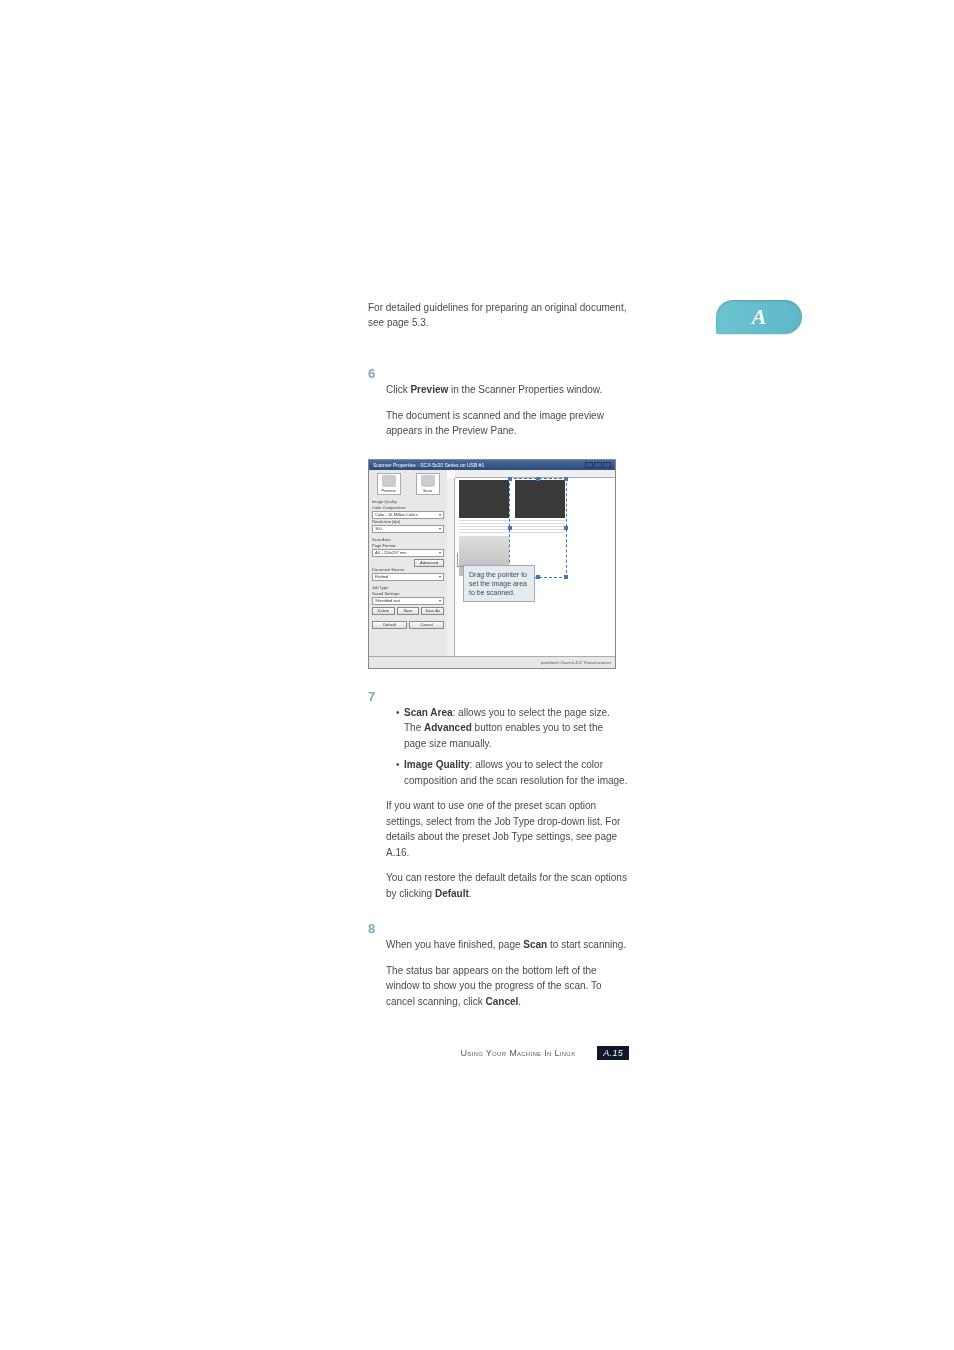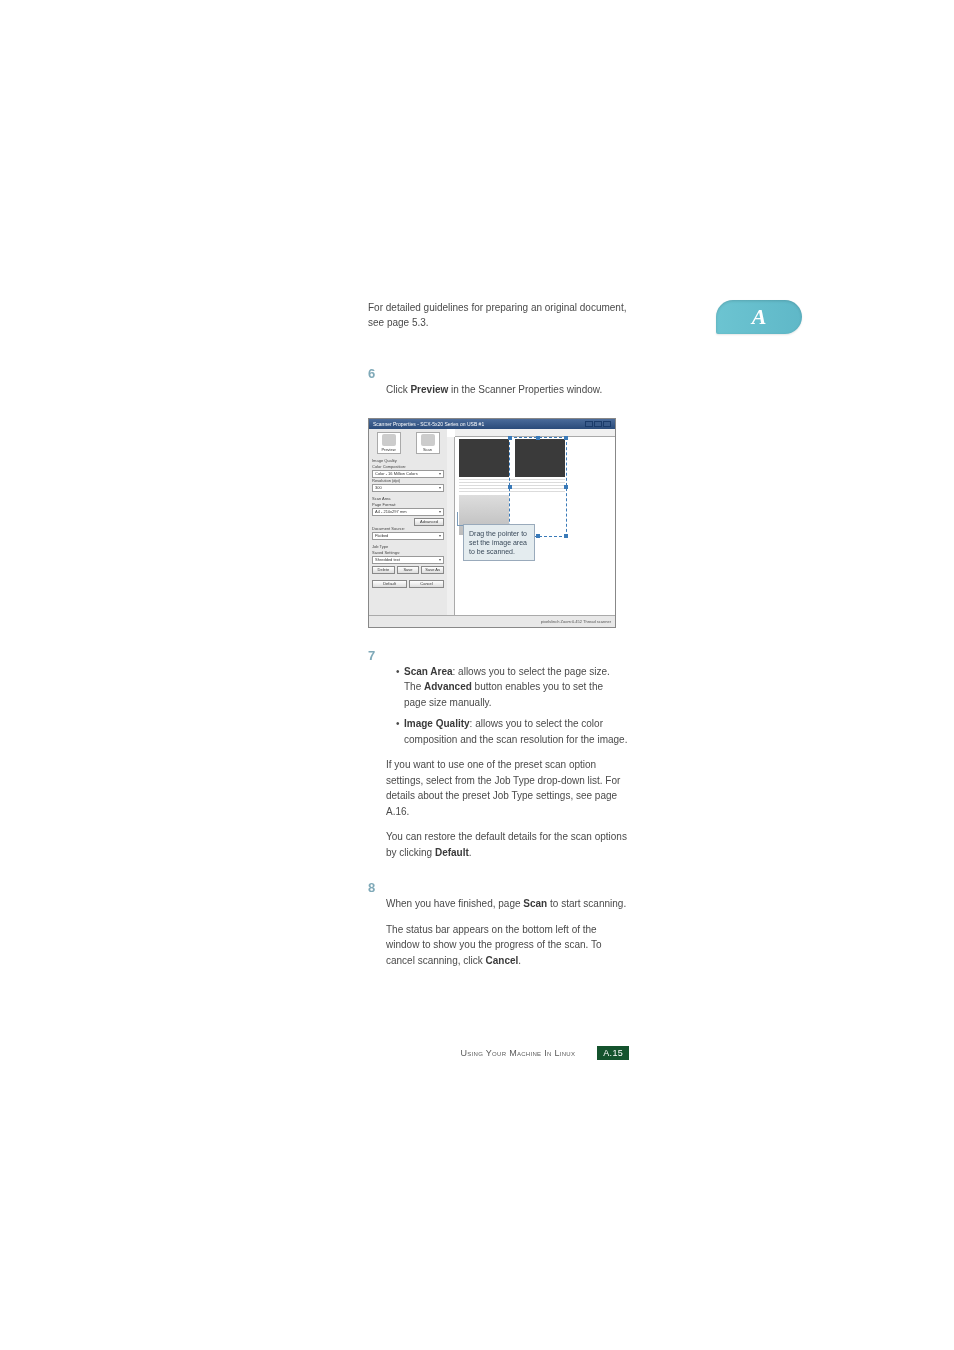--- a/index.html
+++ b/index.html
@@ -156,25 +156,26 @@
     right: 325px;
     font-size: 9px;
     color: #5a5a5a;
     display: flex;
     align-items: center;
     gap: 22px;
     font-variant: small-caps;
     letter-spacing: 0.3px;
   }
   .footer .pagebox {
-    background: #14532d;
+    background: #0f172a;
     color: #fff;
     padding: 2px 6px;
     font-variant: normal;
     font-size: 9px;
+    font-style: italic;
   }
 </style>
 </head>
 <body>
 
 <div class="appendix-tab">
   <span>A</span>
 </div>
 
 <div class="page-content">
@@ -183,20 +184,21 @@
     <span>For detailed guidelines for preparing an original document,</span><br>
     <span>see page 5.3.</span>
   </p>
 
   <div class="step">
     <div class="step-num">6</div>
     <div class="step-body">
       <p>
         <span>Click </span><b>Preview</b><span> in the Scanner Properties window.</span>
       </p>
+      <p>The document is scanned and the image preview appears in the Preview Pane.</p>
     </div>
   </div>
 
   <div class="screenshot">
     <div class="ss-titlebar">
       <span>Scanner Properties - SCX-5x20 Series on USB #1</span>
       <div class="ss-winbtns">
         <div class="ss-winbtn"></div>
         <div class="ss-winbtn"></div>
         <div class="ss-winbtn"></div>

